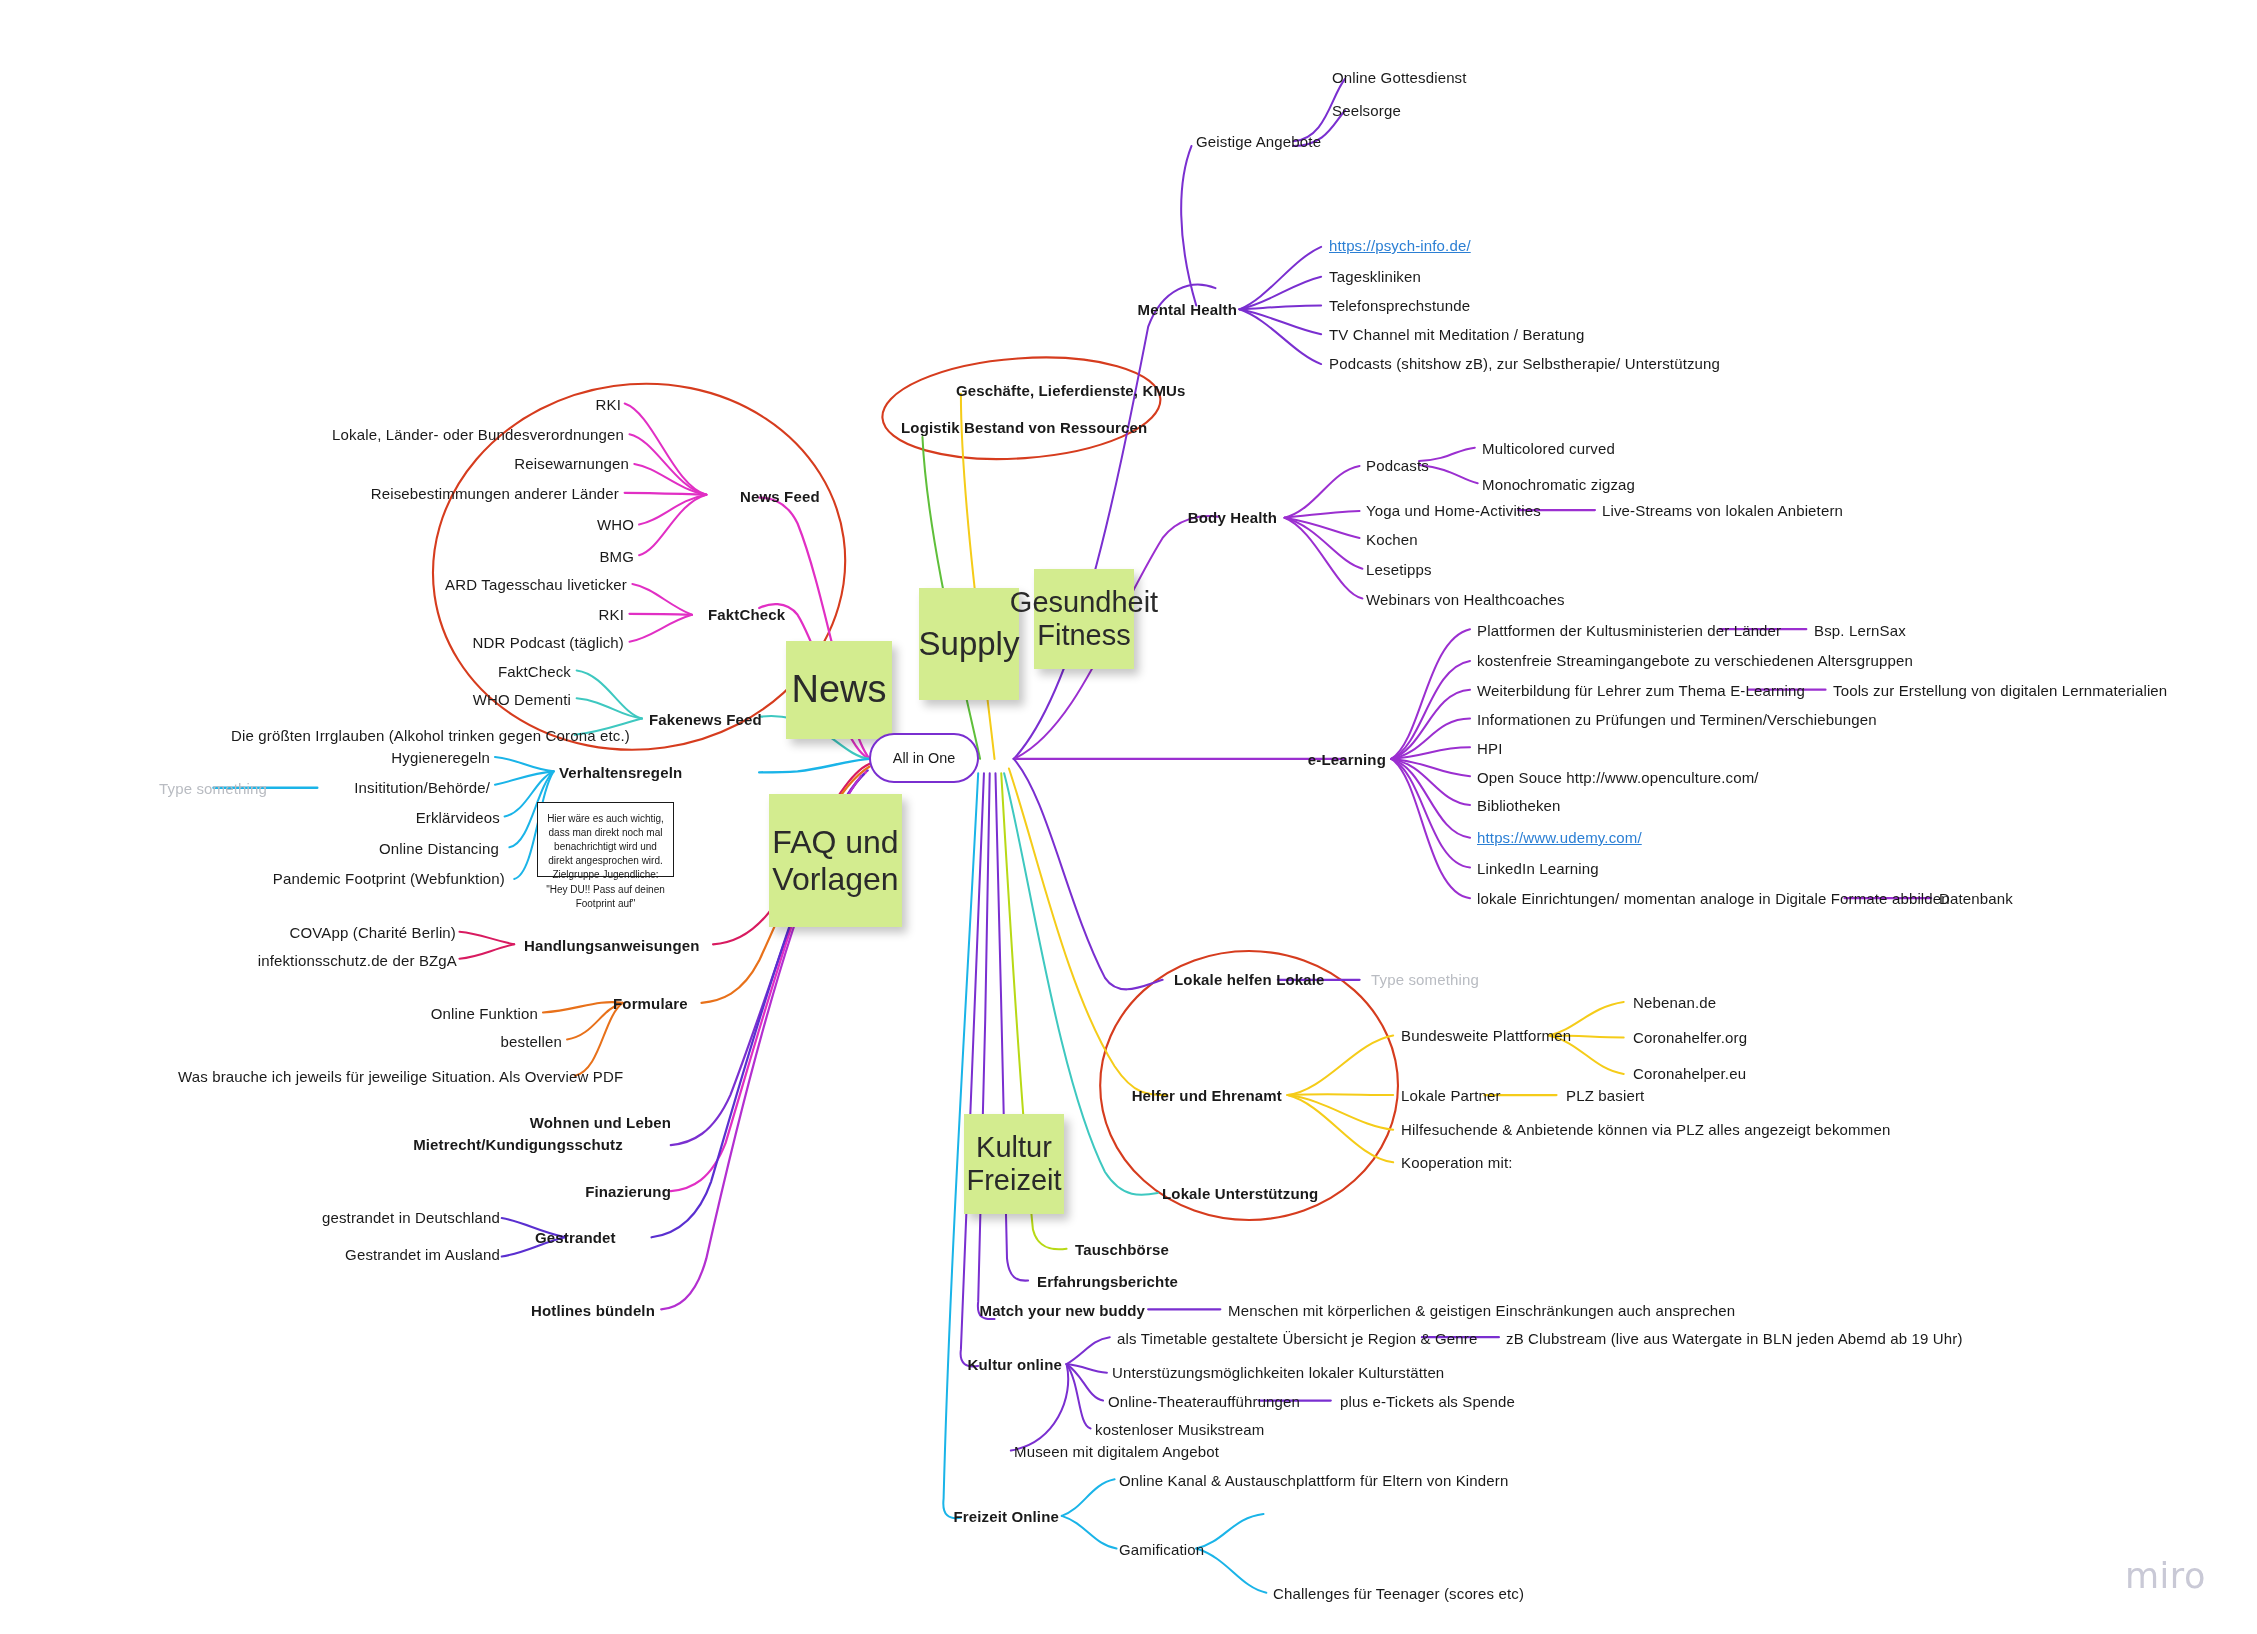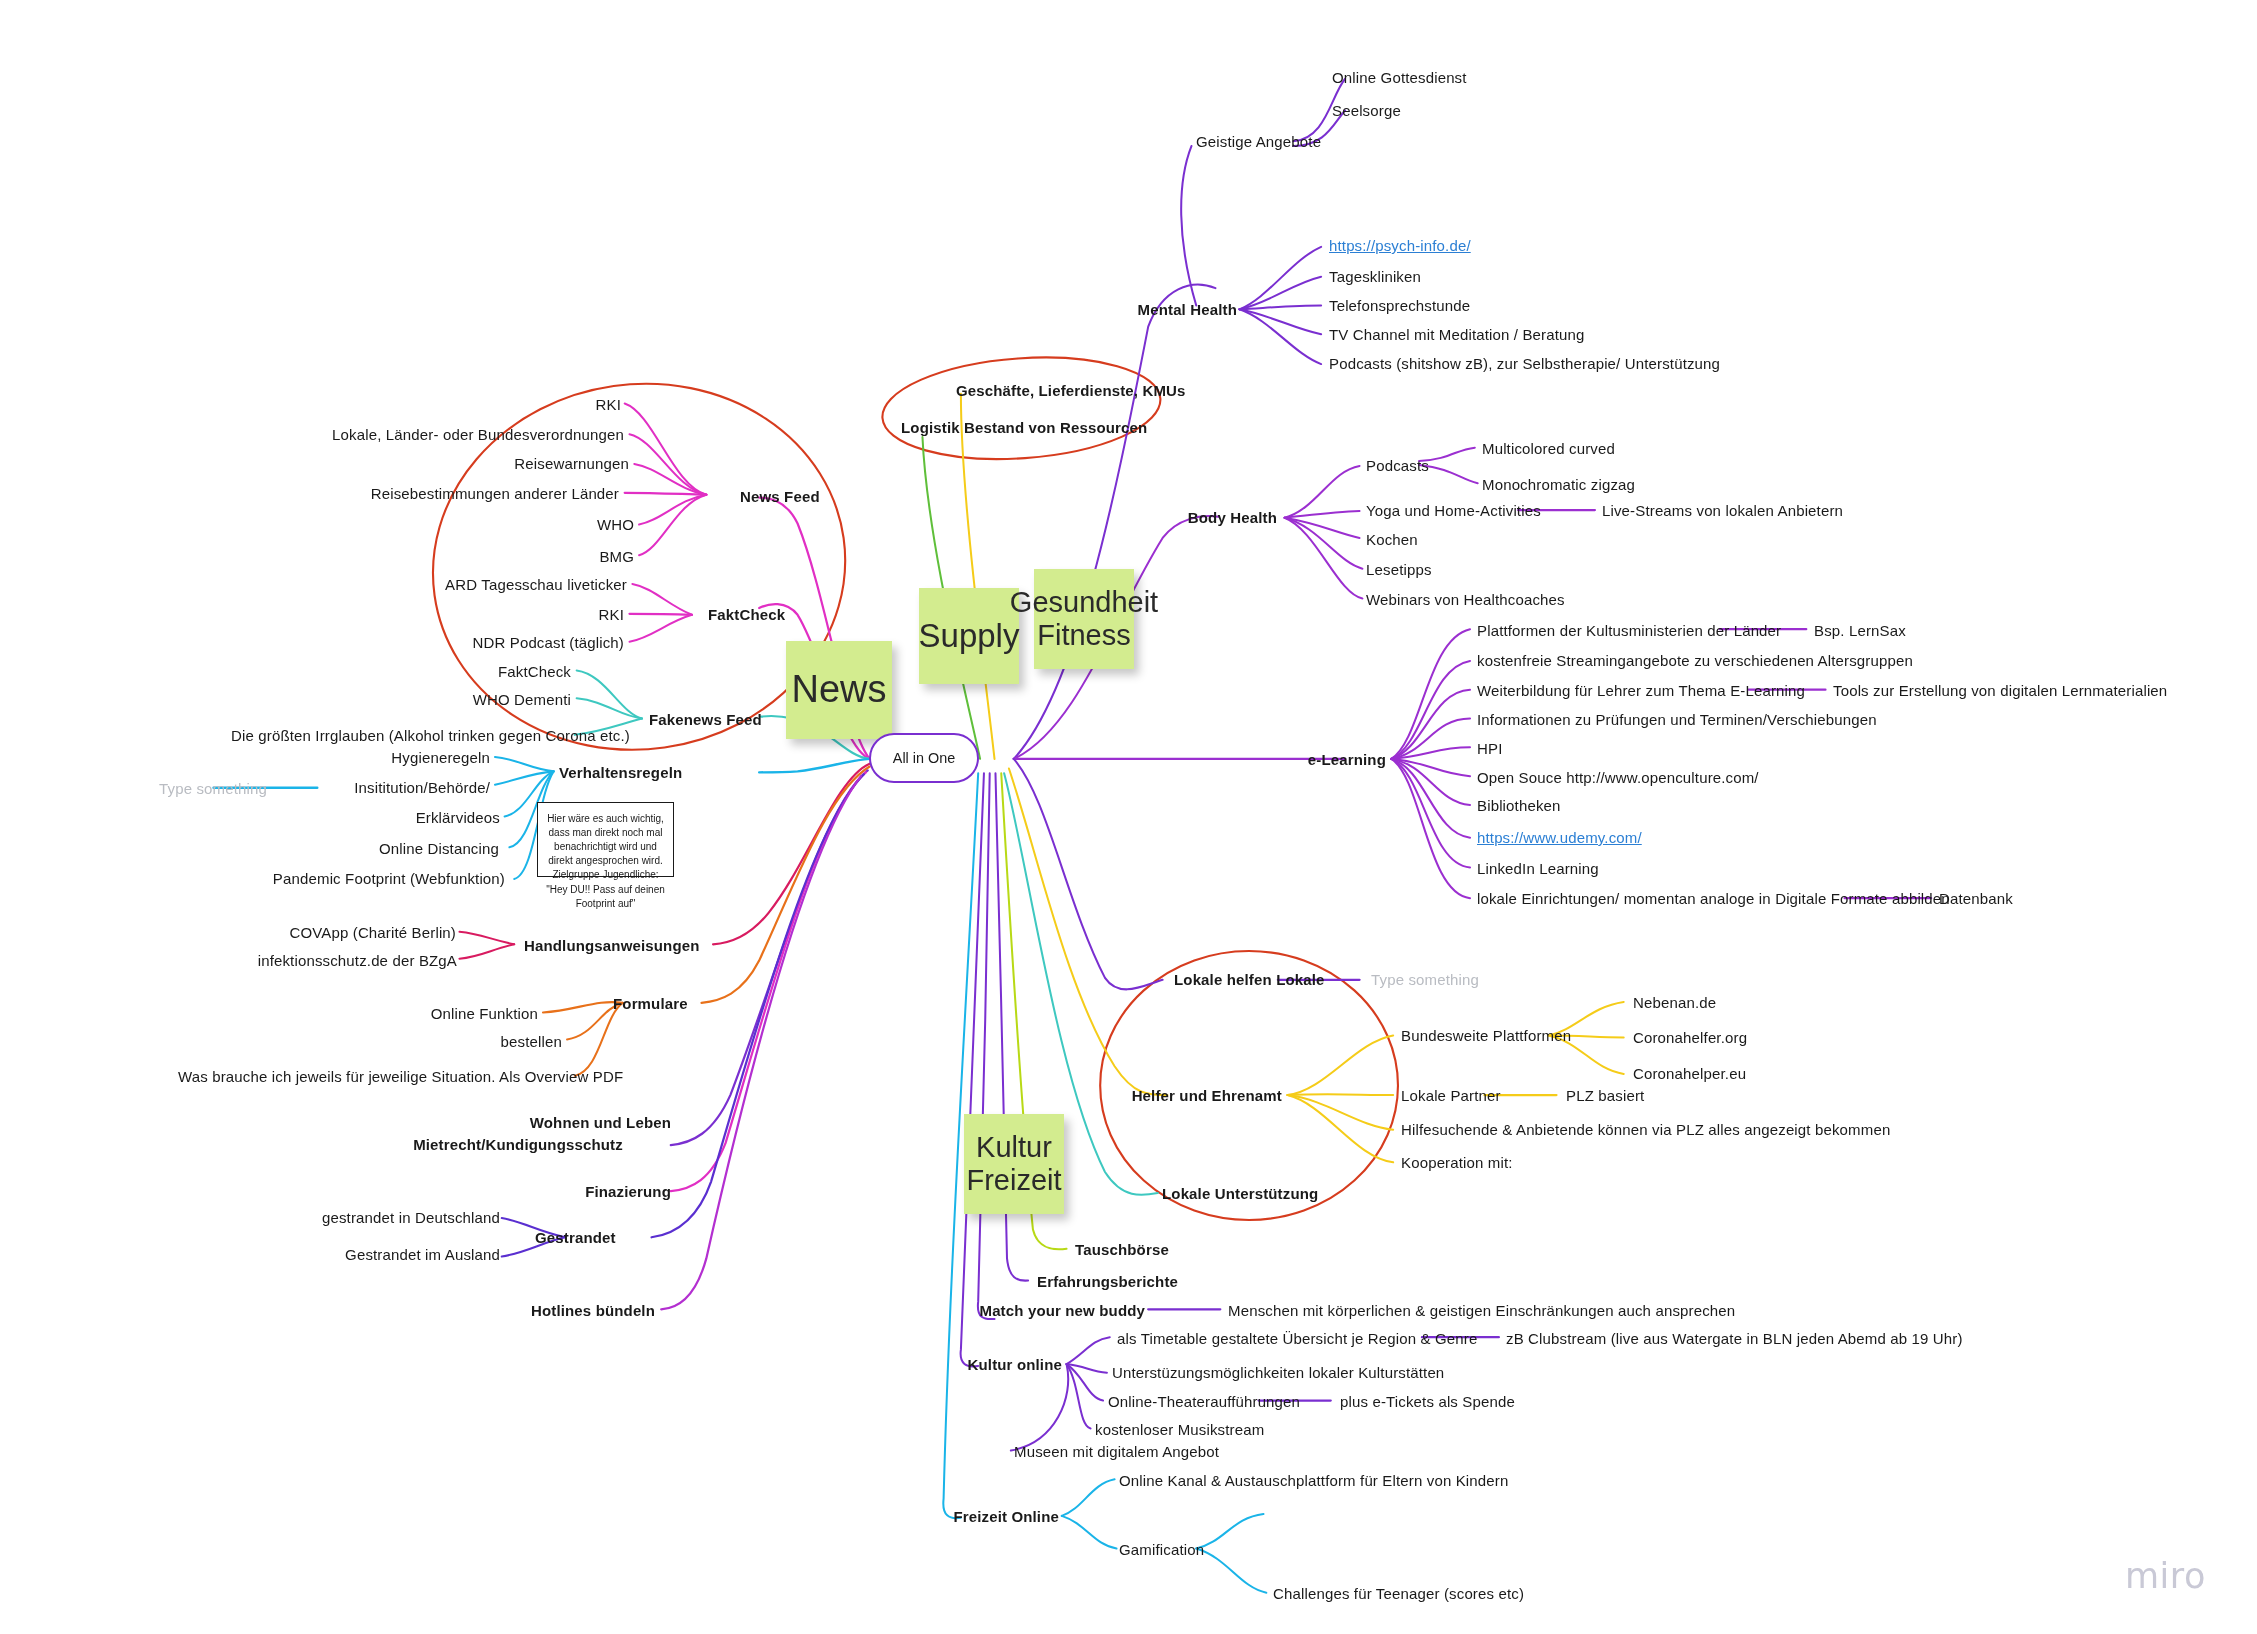--- a/index.html
+++ b/index.html
@@ -234,29 +234,33 @@
 
       <path d="M896 808 C840 880 778 1120 735 1310 C724 1350 706 1362 688 1363" stroke="#b32fd0" stroke-width="2.3"></path>
 
     </g>
   </svg>
 
   <div class="sticky s-news" style="left:786px; top:641px; width:106px; height:98px;">
     <span>News</span>
   </div>
 
-  <div class="sticky s-supply" style="left:919px; top:588px; width:100px; height:96px;">
+  <div class="sticky s-supply" style="left:919px; top:588px; width:100px; height:112px;">
     <span>Supply</span>
   </div>
 
   <div class="sticky s-health" style="left:1034px; top:569px; width:100px; height:100px; white-space:pre-line;">
     <span>Gesundheit
 Fitness</span>
   </div>
 
+  <div class="sticky s-faq" style="left:769px; top:794px; width:133px; height:133px; white-space:pre-line;">
+    <span>FAQ und
+Vorlagen</span>
+  </div>
 
 
   <div class="sticky s-kultur" style="left:964px; top:1114px; width:100px; height:100px; white-space:pre-line;">
     <span>Kultur
 Freizeit</span>
   </div>
 
   <div class="center-node" style="left:869px; top:733px; width:110px; height:50px;">
     <span>All in One</span>
   </div>

